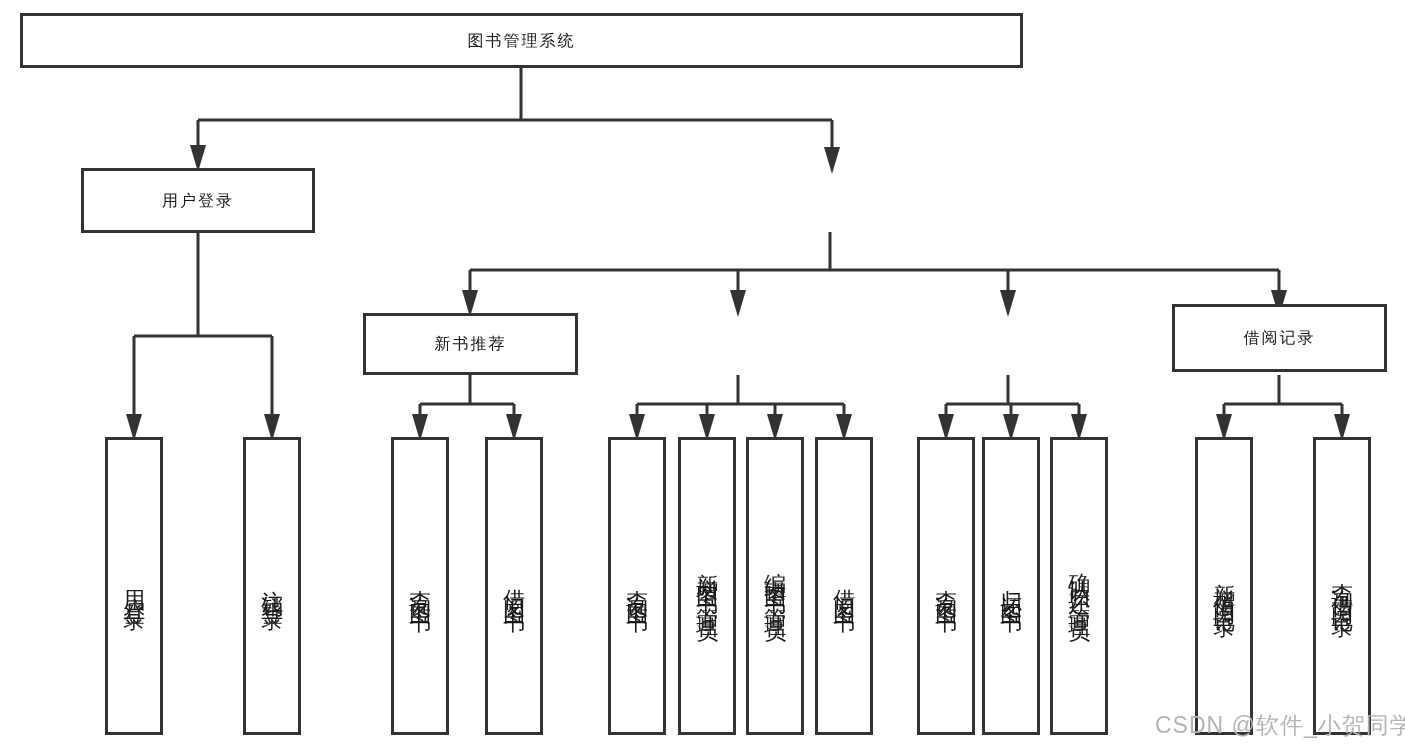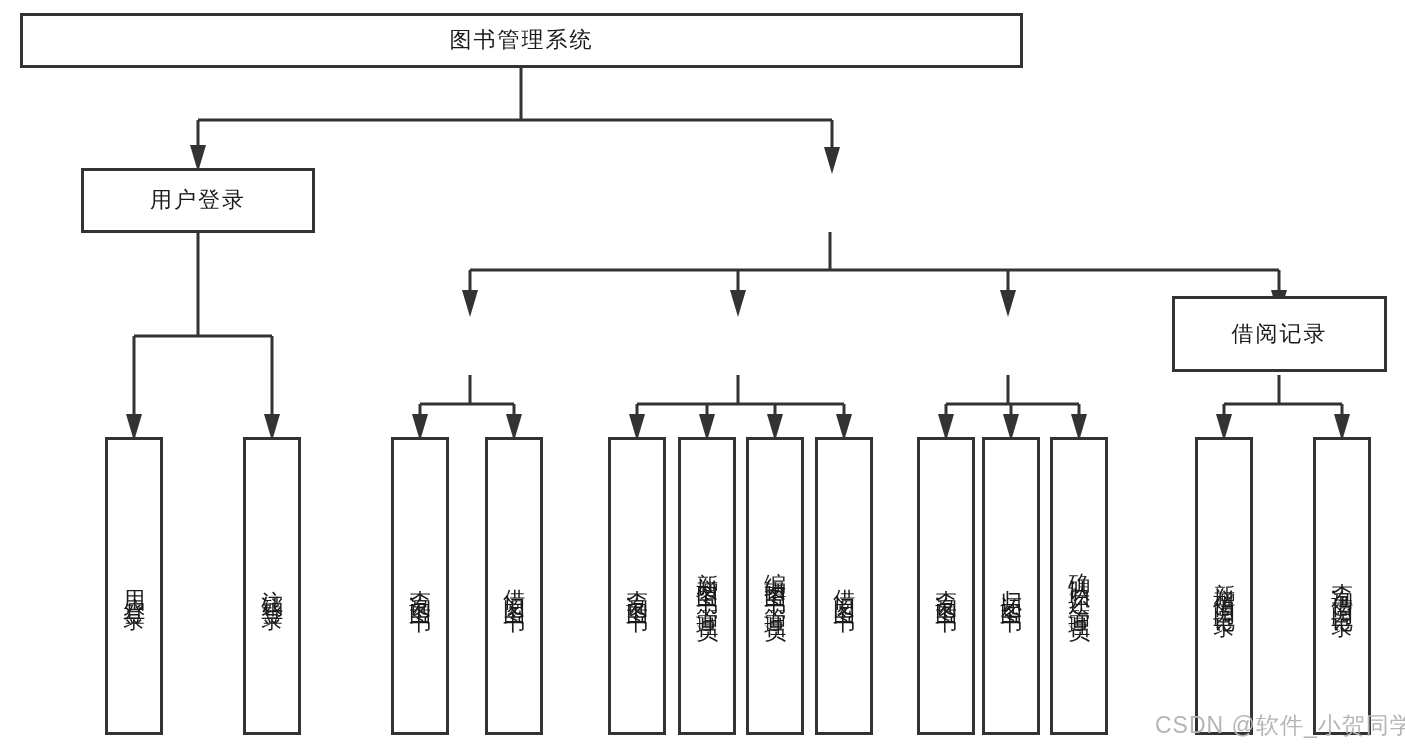--- a/index.html
+++ b/index.html
@@ -35,21 +35,21 @@
   }
   .node{
     position:absolute;
     background:var(--bg);
     border:3px solid var(--line);
     color:var(--text);
     display:flex;
     align-items:center;
     justify-content:center;
     z-index:2;
-    font-size:22px;
+    font-size:16px;
     letter-spacing:2px;
     text-align:center;
     line-height:1.2;
   }
   .node.v{
     writing-mode:vertical-rl;
     letter-spacing:7px;
     font-size:22px;
     padding:6px 0;
   }
@@ -105,21 +105,22 @@
     <polygon class="ah" points="1334,414 1350,414 1342,441"></polygon>
   </svg>
 
   <div class="node" style="left:20px;top:13px;width:1003px;height:55px">图书管理系统</div>
 
   <div class="node" style="left:81px;top:168px;width:234px;height:65px">用户登录</div>
 
   <div class="node v" style="left:105px;top:437px;width:58px;height:298px">用户登录</div>
   <div class="node v" style="left:243px;top:437px;width:58px;height:298px">注销登录</div>
 
-  <div class="node" style="left:1172px;top:296px;width:215px;height:76px">借阅记录</div>
+  <div class="node" style="left:363px;top:313px;width:215px;height:62px">新书推荐</div>
+  <div class="node" style="left:1172px;top:304px;width:215px;height:68px">借阅记录</div>
 
   <div class="node v" style="left:391px;top:437px;width:58px;height:298px">查询图书</div>
   <div class="node v" style="left:485px;top:437px;width:58px;height:298px">借阅图书</div>
 
   <div class="node v" style="left:608px;top:437px;width:58px;height:298px">查询图书</div>
   <div class="node v" style="left:678px;top:437px;width:58px;height:298px">新增图书（管理员）</div>
   <div class="node v" style="left:746px;top:437px;width:58px;height:298px">编辑图书（管理员）</div>
   <div class="node v" style="left:815px;top:437px;width:58px;height:298px">借阅图书</div>
 
   <div class="node v" style="left:917px;top:437px;width:58px;height:298px">查询图书</div>

